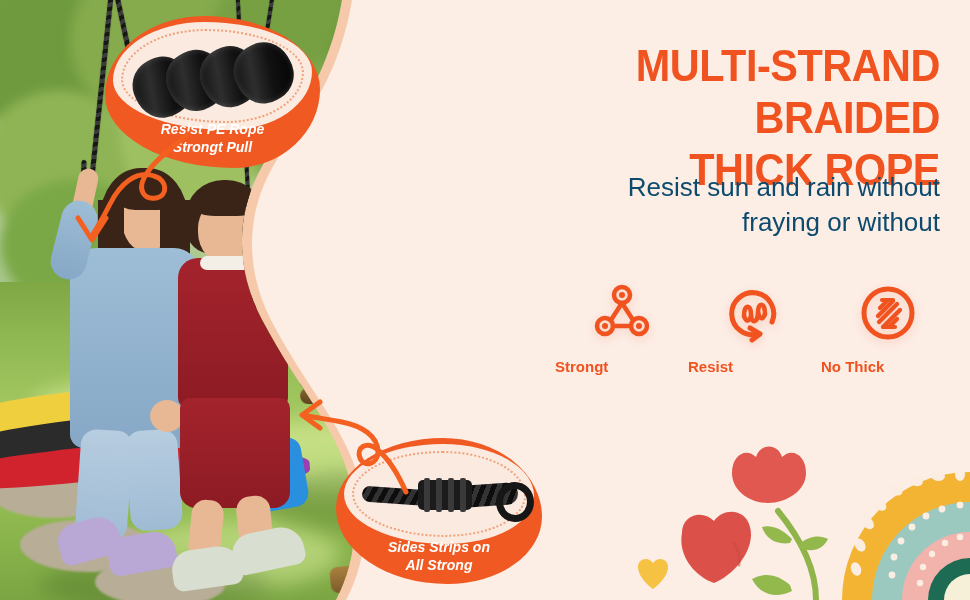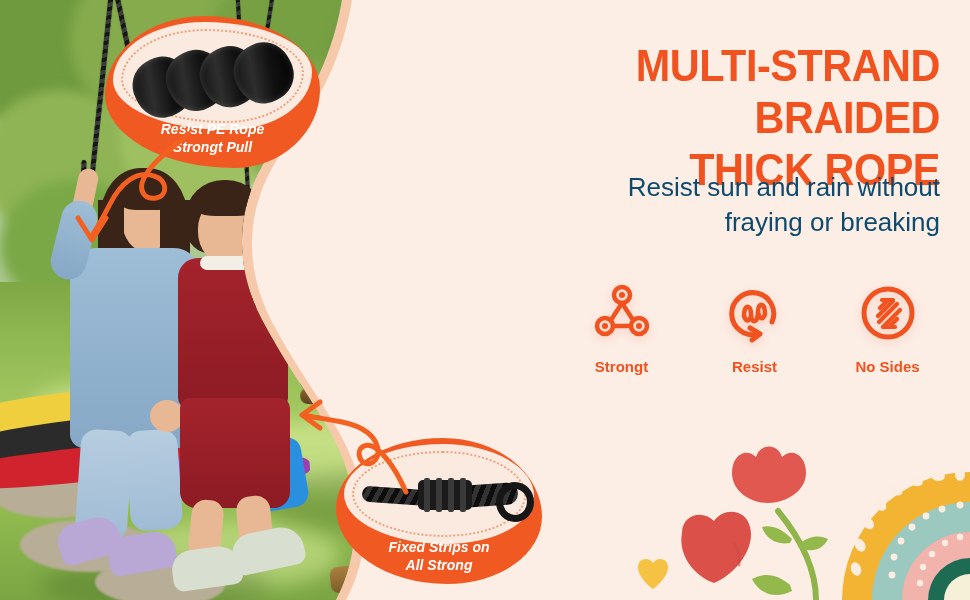--- a/index.html
+++ b/index.html
@@ -65,21 +65,21 @@
   }
   .title .l2{display:block;}
   .subtitle{
     position:absolute;left:40px;top:170px;width:450px;
     text-align:right;color:#0c4a6e;
     font-size:26px;line-height:35px;font-weight:normal;
   }
 
   
   .features{position:absolute;left:105px;top:282px;width:400px;display:flex;gap:0;}
-  .feat{width:133px;text-align:center;}
+  .feat{width:133px;}
   .feat .ico{width:62px;height:62px;margin:0 auto;position:relative;
     filter:drop-shadow(0 3px 4px rgba(240,83,31,.18));}
   .feat .lbl{margin-top:14px;font-size:15px;font-weight:bold;color:#F0531F;}
 
   
   .callout{position:absolute;}
   .badge-cap{
     position:absolute;left:0;right:0;bottom:0;
     color:#fff;font-weight:bold;font-style:italic;
     font-size:14px;line-height:18px;text-align:center;
@@ -246,40 +246,40 @@
       <div style="position:absolute;left:134px;top:4px;width:24px;height:26px;border-radius:50%;
                   border:7px solid #161616;"></div>
       <div style="position:absolute;left:56px;top:2px;width:54px;height:30px;border-radius:5px;background:#1b1b1b;"></div>
       <div style="position:absolute;left:62px;top:0px;width:6px;height:34px;background:#3a3a3a;border-radius:2px;"></div>
       <div style="position:absolute;left:74px;top:0px;width:6px;height:34px;background:#3a3a3a;border-radius:2px;"></div>
       <div style="position:absolute;left:86px;top:0px;width:6px;height:34px;background:#3a3a3a;border-radius:2px;"></div>
       <div style="position:absolute;left:98px;top:0px;width:6px;height:34px;background:#3a3a3a;border-radius:2px;"></div>
     </div>
 
     <div class="badge-cap" style="bottom:10px;">
-      <div>Fixed Strips on</div>
+      <div>Sides Strips on</div>
       <div>All Strong</div>
     </div>
   </div>
 
   <svg class="arrow" style="left:286px;top:396px;" width="130" height="110" viewBox="0 0 130 110">
     <path d="M120,96 C112,78 104,64 92,54 C80,44 70,52 74,62 C78,72 92,68 92,56 C92,40 76,30 56,26 C40,23 32,22 22,20" fill="none" stroke="#F4601F" stroke-width="5" stroke-linecap="round"></path>
     <path d="M34,6 L16,19 L34,32" fill="none" stroke="#F4601F" stroke-width="5" stroke-linecap="round" stroke-linejoin="round"></path>
   </svg>
 
   <div class="right">
 
     <div class="title">
       <span>MULTI-STRAND BRAIDED</span>
       <span class="l2">THICK ROPE</span>
     </div>
 
     <div class="subtitle">
       <div>Resist sun and rain without</div>
-      <div>fraying or breaking</div>
+      <div>fraying or without</div>
     </div>
 
     <div class="features">
 
       <div class="feat">
         <div class="ico">
           <svg width="62" height="62" viewBox="0 0 62 62">
             <g fill="none" stroke="#F0531F" stroke-width="4.5" stroke-linecap="round">
               <circle cx="31" cy="13" r="8"></circle>
               <circle cx="14" cy="44" r="8"></circle>
@@ -321,21 +321,21 @@
               <path d="M26 45 L43 28"></path>
               <path d="M23 26 L30 19"></path>
               <path d="M33 44 L40 37"></path>
             </g>
             <g stroke="#F0531F" stroke-width="4.2" stroke-linecap="round">
               <path d="M25 18 L36 18"></path>
               <path d="M27 45 L38 45"></path>
             </g>
           </svg>
         </div>
-        <div class="lbl">No Sides</div>
+        <div class="lbl">No Thick</div>
       </div>
 
     </div>
 
     <div class="decor">
       <svg width="350" height="185" viewBox="0 0 350 185">
 
         <g>
           <path d="M222 185 A128 128 0 0 1 350 57 L350 185 Z" fill="#F2B432"></path>
           <path d="M252 185 A98 98 0 0 1 350 87 L350 185 Z" fill="#9CC9BF"></path>

